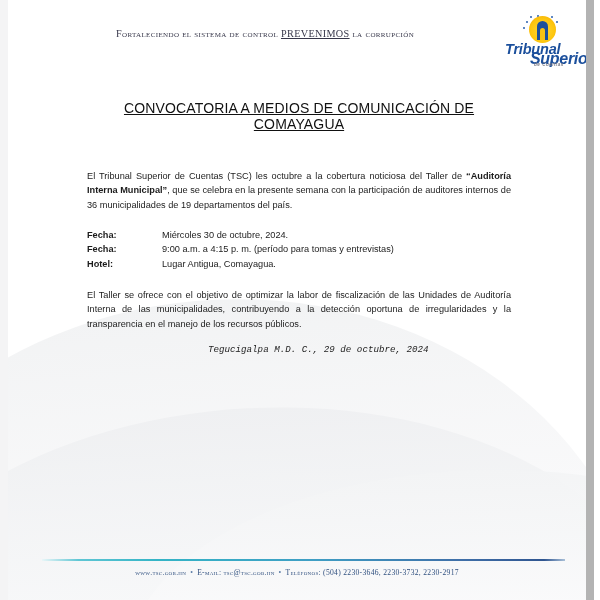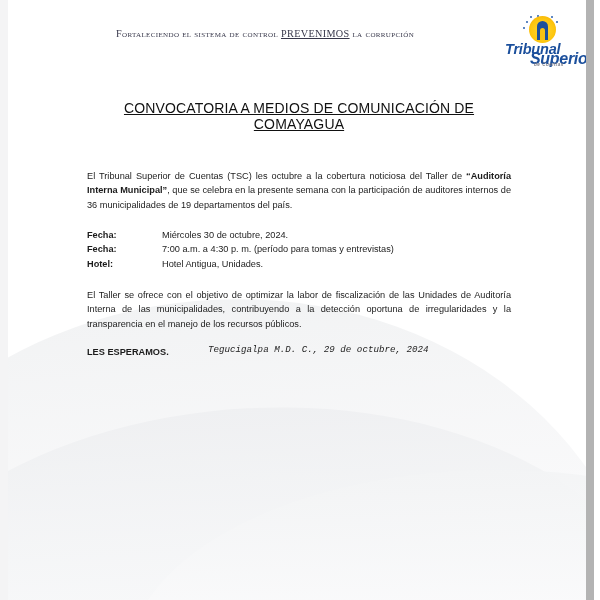--- a/index.html
+++ b/index.html
@@ -305,35 +305,38 @@
       <p class="para"><span>El Tribunal Superior de Cuentas (TSC) les octubre a la cobertura noticiosa del Taller de </span><b>“Auditoría Interna Municipal”</b><span>, que se celebra en la presente semana con la participación de auditores internos de 36 municipalidades de 19 departamentos del país.</span></p>
 
       <table class="details">
         <tbody>
             <tr>
           <td class="lbl">Fecha:</td>
           <td>Miércoles 30 de octubre, 2024.</td>
         </tr>
         <tr>
           <td class="lbl">Fecha:</td>
-          <td>7:00 a.m. a 4:30 p. m. (período para tomas y entrevistas)</td>
+          <td>9:00 a.m. a 4:15 p. m. (período para tomas y entrevistas)</td>
         </tr>
         <tr>
           <td class="lbl">Hotel:</td>
-          <td>Hotel Antigua, Unidades.</td>
+          <td>Lugar Antigua, Comayagua.</td>
         </tr>
       </tbody>
         </table>
 
       <p class="para">El Taller se ofrece con el objetivo de optimizar la labor de fiscalización de las Unidades de Auditoría Interna de las municipalidades, contribuyendo a la detección oportuna de irregularidades y la transparencia en el manejo de los recursos públicos.</p>
 
-      <p class="closing">LES ESPERAMOS.</p>
 
       <div class="signature">Tegucigalpa M.D. C., 29 de octubre, 2024</div>
     </div>
 
+    <div class="doc-footer">
+      <div class="footer-rule"></div>
+      <div class="footer-text"><span>www.tsc.gob.hn</span><span class="sep">•</span><span>E-mail: tsc@tsc.gob.hn</span><span class="sep">•</span><span>Teléfonos: (504) 2230-3646, 2230-3732, 2230-2917</span></div>
+    </div>
 
   </div>
 
   <div class="edge-right-gap"></div>
   <div class="scrollbar-right"></div>
 
 </div>
 
 </body></html>

